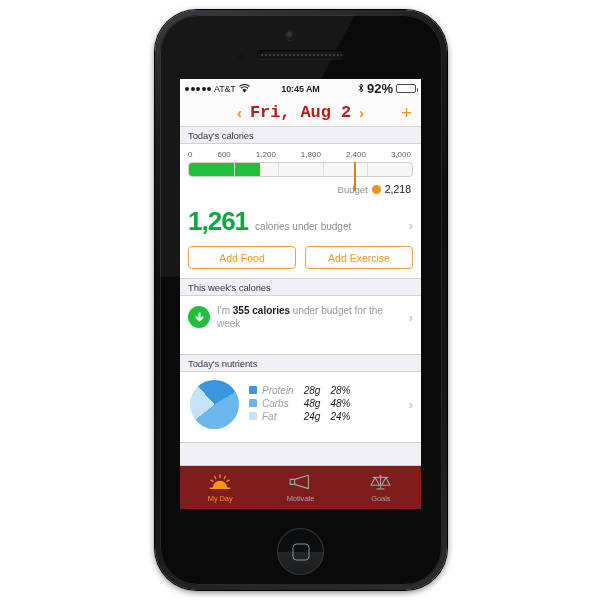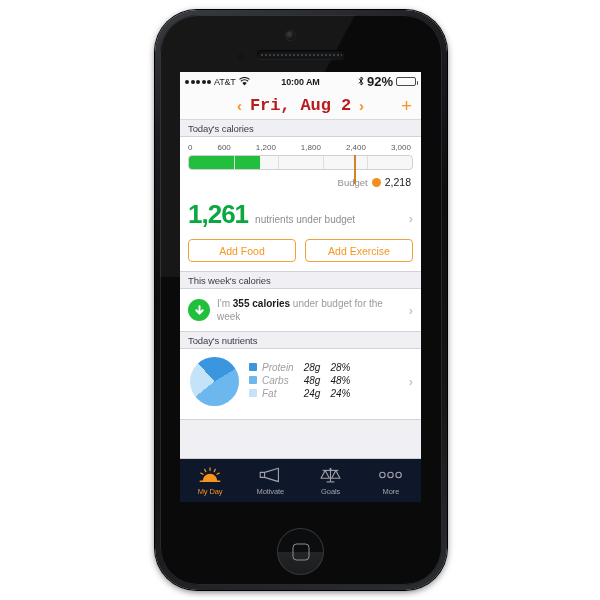--- a/index.html
+++ b/index.html
@@ -72,21 +72,21 @@
   }
   #home-square {
     position: absolute; left: 50%; top: 50%; width: 17px; height: 17px;
     transform: translate(-50%,-50%);
     border: 1.5px solid #8c9096; border-radius: 4px;
   }
 
   
   #screen {
     position: absolute;
-    left: 180px; top: 72px;
+    left: 180px; top: 79px;
     width: 241px; height: 430px;
     background: #efeff4;
     overflow: hidden;
   }
 
   
   #status-bar {
     height: 19px; background: #fbfbfb;
     display: flex; align-items: center;
     padding: 0 5px;
@@ -197,21 +197,21 @@
     flex: 1; height: 23px;
     border: 1px solid #f2a03c; border-radius: 4px;
     background: #ffffff; color: #f7941e;
     font-size: 10.5px; font-family: "Liberation Sans", sans-serif;
     display: flex; align-items: center; justify-content: center;
   }
 
   
   #week-row {
     display: flex; align-items: center; gap: 7px;
-    padding: 8px 8px 8px 8px;
+    padding: 8px 8px 24px 8px;
   }
   #week-icon {
     width: 22px; height: 22px; border-radius: 50%;
     background: #22bf3d; flex: none;
     display: flex; align-items: center; justify-content: center;
   }
   #week-text { font-size: 10px; color: #9a9a9f; line-height: 1.3; }
   #week-text b { color: #1a1a1a; font-weight: bold; }
 
   
@@ -223,21 +223,21 @@
   #legend-table { border-collapse: collapse; font-style: italic; }
   #legend-table td { font-size: 10px; padding: 0 0 2px 0; vertical-align: middle; }
   .swatch { width: 8px; height: 8px; display: inline-block; border-radius: 1px; margin-right: 5px; }
   .lg-name { color: #a0a0a5; padding-right: 10px !important; }
   .lg-grams { color: #1a1a1a; padding-right: 10px !important; text-align: right; }
   .lg-pct { color: #1a1a1a; text-align: right; }
 
   
   #tab-bar {
     position: absolute; left: 0; bottom: 0; width: 100%; height: 44px;
-    background: #0f172a; border-top: 1px solid #cfcfd3;
+    background: #7f1d1d; border-top: 1px solid #cfcfd3;
     display: flex;
   }
   .tab-item {
     flex: 1; display: flex; flex-direction: column;
     align-items: center; justify-content: center; gap: 2px;
   }
   .tab-label { font-size: 7.5px; color: #a3a3a8; letter-spacing: -.1px; }
   .tab-item.active .tab-label { color: #f7941e; }
   .tab-icon { height: 20px; display: flex; align-items: center; justify-content: center; }
 </style>
@@ -278,21 +278,21 @@
       </span>
       <span id="carrier">AT&amp;T</span>
       <span>
         <svg id="wifi-icon" width="11" height="9" viewBox="0 0 11 9">
           <path d="M5.5 8.4 L3.3 5.9 a3.3 3.3 0 0 1 4.4 0 Z" fill="#1a1a1a"></path>
           <path d="M1.9 4.3 a5.3 5.3 0 0 1 7.2 0" stroke="#1a1a1a" stroke-width="1.2" fill="none"></path>
           <path d="M0.5 2.4 a7.6 7.6 0 0 1 10 0" stroke="#1a1a1a" stroke-width="1.2" fill="none"></path>
         </svg>
       </span>
     </div>
-    <div id="status-time">10:00 AM</div>
+    <div id="status-time">10:45 AM</div>
     <div id="status-right">
       <span>
         <svg width="6" height="10" viewBox="0 0 6 10">
           <path d="M1 2.6 L5 7.4 L3 9 L3 1 L5 2.6 L1 7.4" stroke="#1a1a1a" stroke-width="1" fill="none"></path>
         </svg>
       </span>
       <span id="battery-pct">92%</span>
       <span id="battery-shell">
         <span id="battery-fill" style="width: 92%;"></span>
         <span id="battery-cap"></span>
@@ -333,21 +333,21 @@
         </div>
         <div id="budget-row">
           <span id="budget-label">Budget</span>
           <span id="budget-dot" style="background: rgb(242, 144, 30);"></span>
           <span id="budget-value">2,218</span>
         </div>
       </div>
 
       <div id="summary-row">
         <span id="calories-remaining" style="color: rgb(10, 168, 63);">1,261</span>
-        <span id="summary-text">nutrients under budget</span>
+        <span id="summary-text">calories under budget</span>
         <span class="row-chevron">›</span>
       </div>
 
       <div id="action-buttons">
         <button class="action-btn">Add Food</button>
         <button class="action-btn">Add Exercise</button>
       </div>
     </div>
 
     <div class="section-header">This week's calories</div>
@@ -435,25 +435,15 @@
             <path d="M1 11.2 L5.2 3.6 L9.4 11.2 Z"></path>
             <path d="M11.6 11.2 L15.8 3.6 L20 11.2 Z"></path>
             <line x1="6.6" y1="14.9" x2="14.4" y2="14.9"></line>
           </g>
           <circle cx="10.5" cy="2.1" r="1.1" fill="#a3a3a8"></circle>
         </svg>
       </span>
       <span class="tab-label">Goals</span>
     </div>
 
-    <div class="tab-item">
-      <span class="tab-icon">
-        <svg width="23" height="8" viewBox="0 0 23 8">
-          <circle cx="3.4" cy="4" r="2.7" stroke="#a3a3a8" stroke-width="1.1" fill="none"></circle>
-          <circle cx="11.5" cy="4" r="2.7" stroke="#a3a3a8" stroke-width="1.1" fill="none"></circle>
-          <circle cx="19.6" cy="4" r="2.7" stroke="#a3a3a8" stroke-width="1.1" fill="none"></circle>
-        </svg>
-      </span>
-      <span class="tab-label">More</span>
-    </div>
 
   </div>
 </div>
 
 </body></html>

